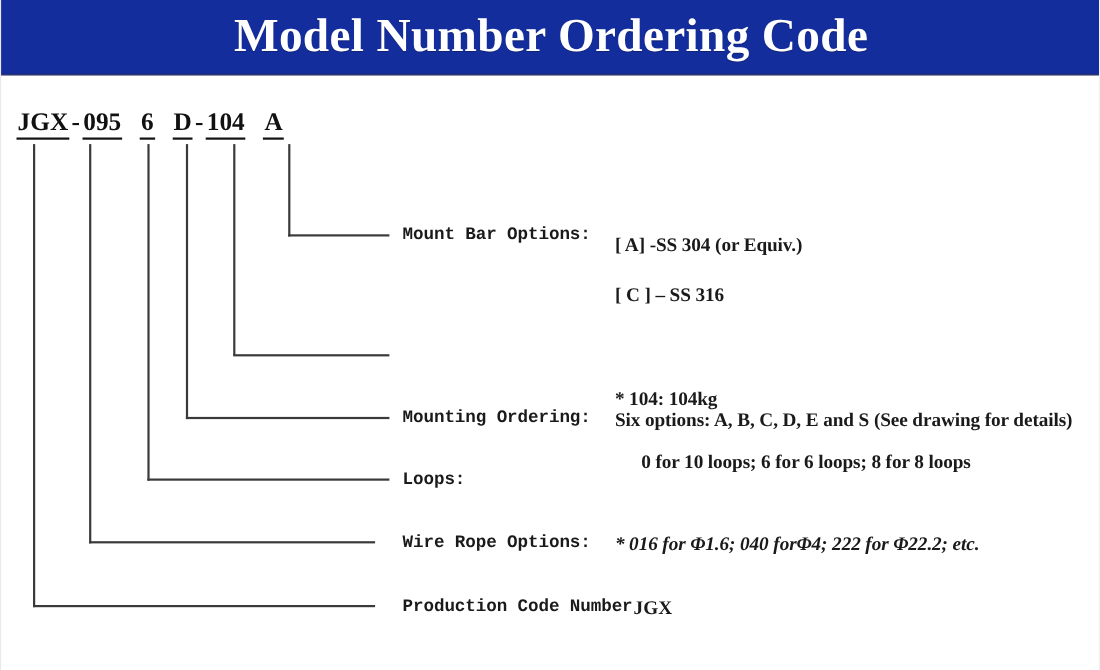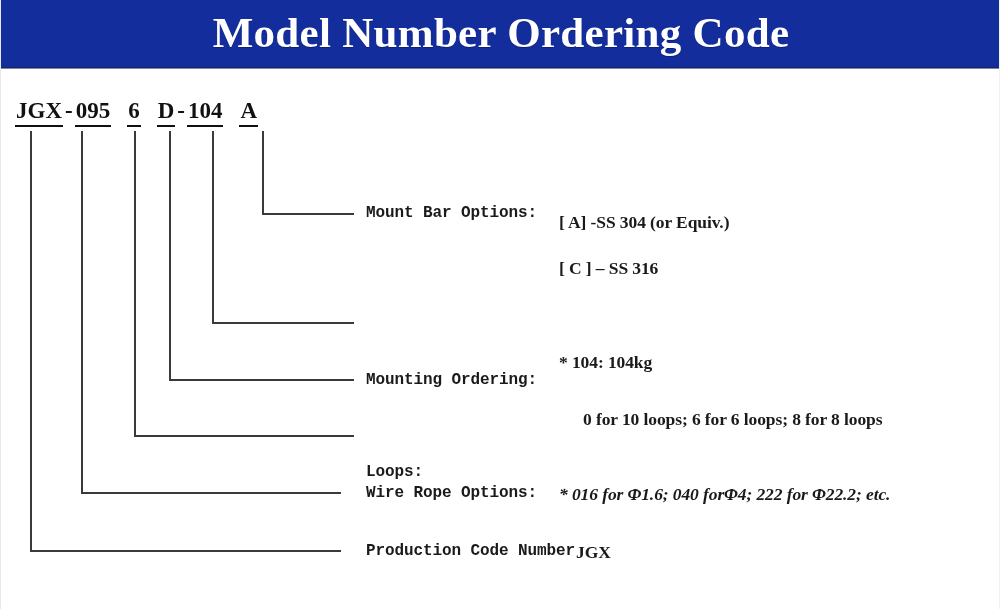--- a/index.html
+++ b/index.html
@@ -160,22 +160,23 @@
   <div class="vline" style="left:29px; top:131px; height:421px;"></div>
   <div class="hline" style="left:29px; top:550px; width:311px;"></div>
 
   <div class="spec-label" style="top:204px;">Mount Bar Options:</div>
   <div class="spec-value" style="top:212px;">[ A] -SS 304 (or Equiv.)</div>
   <div class="spec-value l3" style="top:258px;">[ C ] – SS 316</div>
 
   <div class="spec-value" style="top:304px;margin-top:48px;">* 104: 104kg</div>
 
   <div class="spec-label" style="top:371px;">Mounting Ordering:</div>
+  <div class="spec-value" style="top:371px;">Six options: A, B, C, D, E and S (See drawing for details)</div>
 
-  <div class="spec-label" style="top:427px;margin-top:36px;">Loops:</div>
+  <div class="spec-label" style="top:427px;">Loops:</div>
   <div class="spec-value" style="top:409px;margin-left:24px;">0 for 10 loops; 6 for 6 loops; 8 for 8 loops</div>
 
   <div class="spec-label" style="top:484px;">Wire Rope Options:</div>
   <div class="spec-value" style="top:484px;font-style:italic;">* 016 for Φ1.6; 040 forΦ4; 222 for Φ22.2; etc.</div>
 
   <div class="spec-label" style="top:542px;">Production Code Number</div>
   <div class="val-jgx" style="top:542px;">JGX</div>
 
 </div>
 

